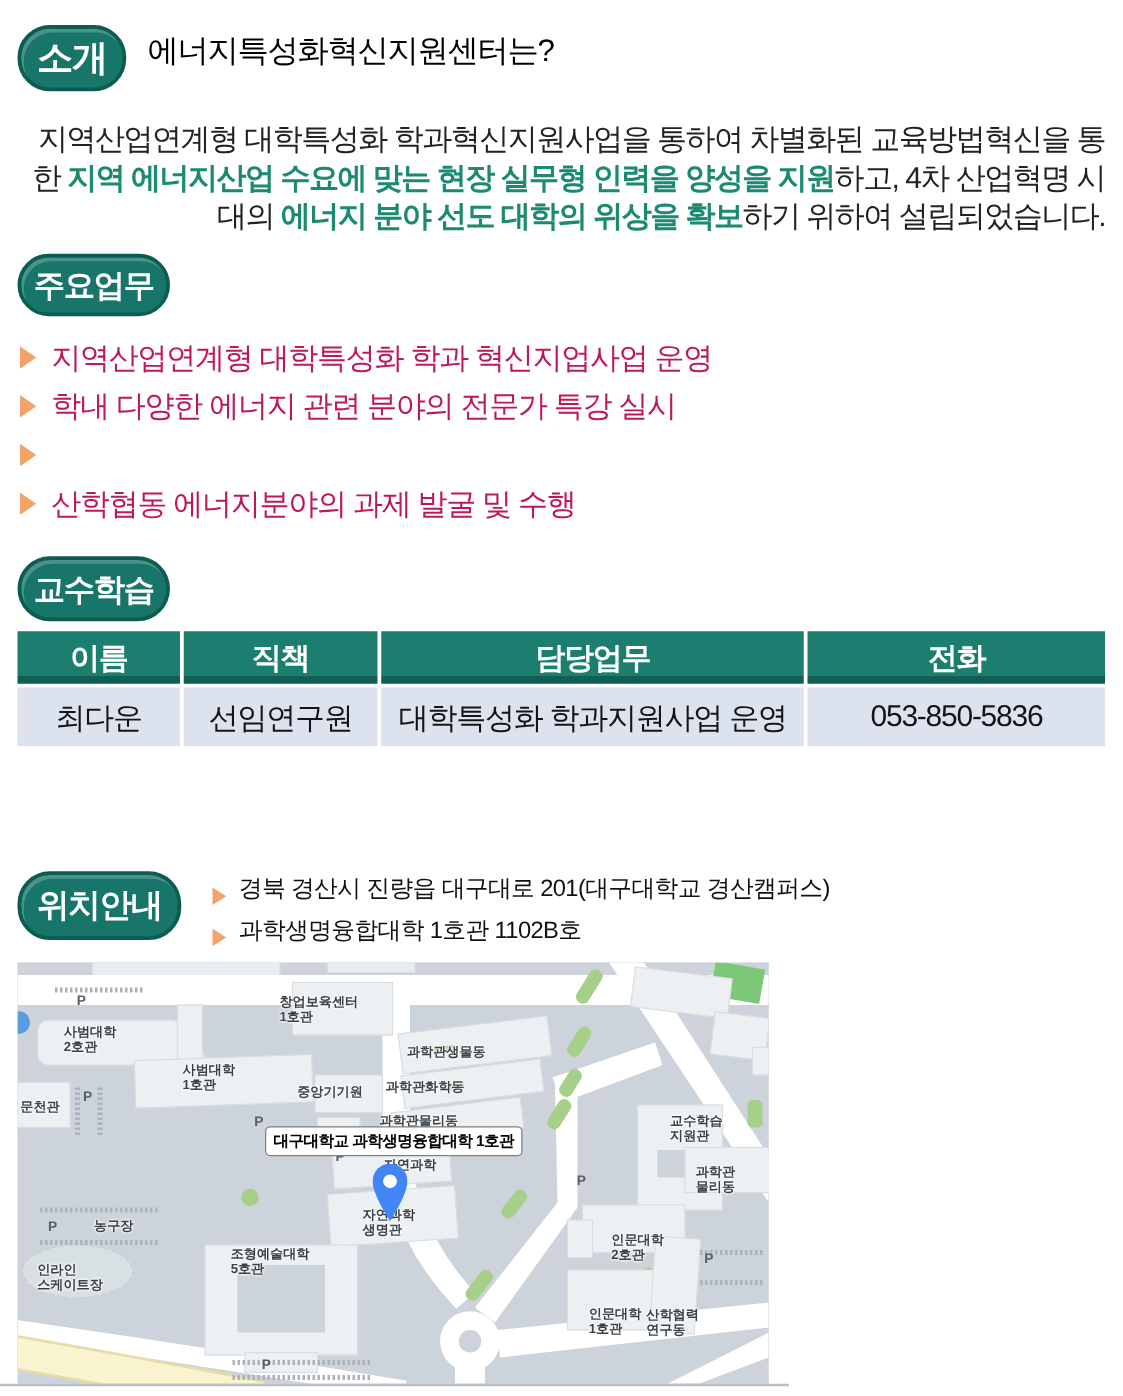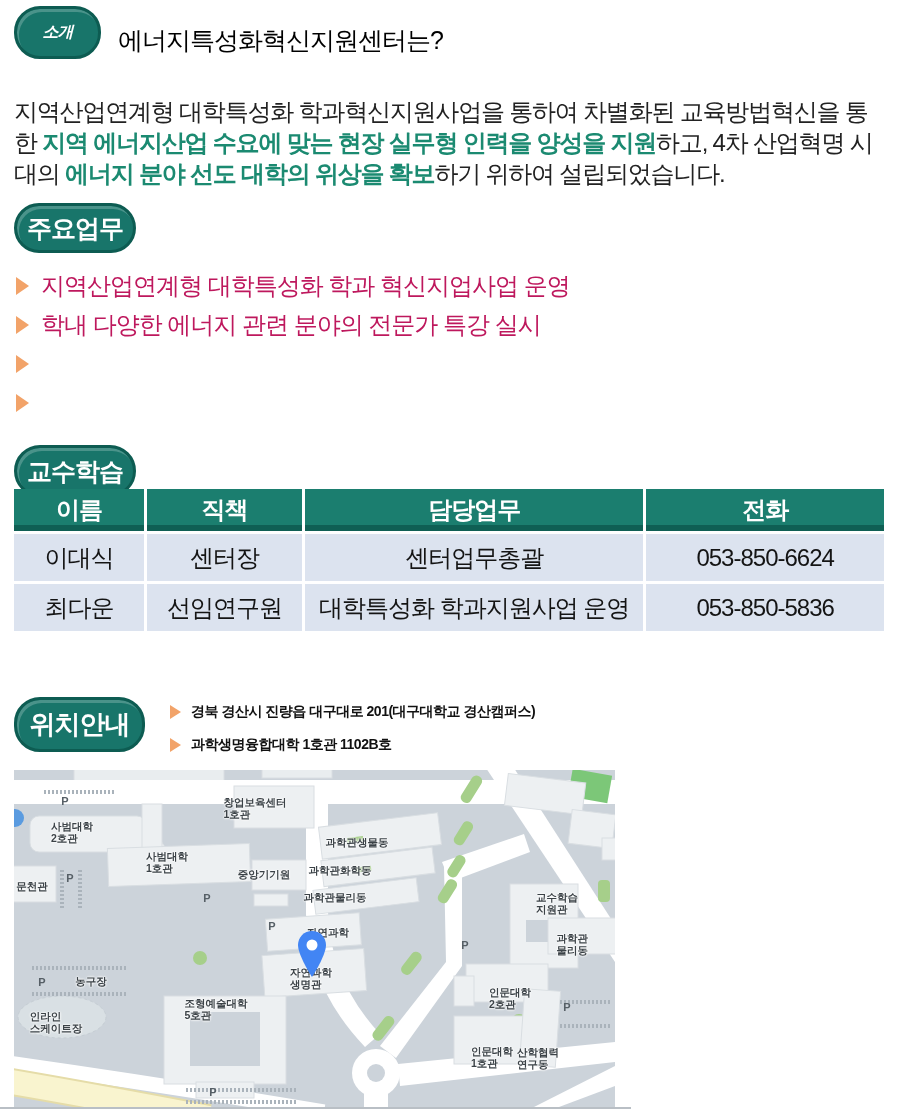--- a/index.html
+++ b/index.html
@@ -4,52 +4,52 @@
 <style>
   html,body{margin:0;padding:0;background:#fff;}
   .page{position:relative;width:898px;height:1117px;background:#fff;overflow:hidden;
         font-family:"Liberation Sans","DejaVu Sans",sans-serif;color:#1c1c1c;}
 
   
   .badge{position:absolute;display:inline-flex;align-items:center;justify-content:center;
          background:#18756a;border:3px solid #0d5c52;border-radius:26px;
          box-shadow:inset 2px 3px 0 rgba(255,255,255,.22);
          color:#fff;font-weight:bold;letter-spacing:-1px;}
-  .badge-intro{left:14px;top:6px;width:81px;height:47px;font-size:16px;font-style:italic;}
+  .badge-intro{left:14px;top:20px;width:81px;height:47px;font-size:29px;}
   .badge-tasks{left:14px;top:203px;width:116px;height:44px;font-size:25px;}
   .badge-phone{left:14px;top:445px;width:116px;height:46px;font-size:25px;}
   .badge-loc{left:14px;top:697px;width:125px;height:49px;font-size:26px;}
 
   .sec-title{position:absolute;left:118px;top:24px;font-size:25px;font-weight:normal;color:#000;
              letter-spacing:-1px;}
 
   
   .paragraph{position:absolute;left:14px;top:96px;width:870px;font-size:24px;line-height:31px;
-             letter-spacing:-1.2px;color:#222;font-weight:500;}
+             letter-spacing:-1.2px;color:#222;font-weight:500;text-align:right;}
   .paragraph .hl{color:#1b8a71;font-weight:bold;}
 
   
   .tasks{position:absolute;left:16px;top:266px;width:870px;}
   .task-item{display:flex;align-items:center;height:39px;font-size:24px;letter-spacing:-1px;color:#be185d;}
   .tri{width:0;height:0;border-left:13px solid #f2a369;border-top:9px solid transparent;
        border-bottom:9px solid transparent;margin-right:12px;flex:0 0 auto;}
   .tri.small{border-left-width:11px;border-top-width:7px;border-bottom-width:7px;margin-right:10px;}
 
   
-  .phone-table{position:absolute;left:11px;top:486px;width:876px;border-collapse:separate;
+  .phone-table{position:absolute;left:11px;top:502px;width:876px;border-collapse:separate;
                border-spacing:3px;table-layout:fixed;}
   .phone-table th{background:linear-gradient(#1b7e6f 0 86%,#0f5f54 86% 100%);color:#fff;
                   font-size:24px;font-weight:bold;height:40px;letter-spacing:-1px;}
   .phone-table td{background:#dce3ef;color:#141414;font-size:24px;text-align:center;height:45px;
                   letter-spacing:-1px;overflow:hidden;white-space:nowrap;}
 
   
   .loc-items{position:absolute;left:170px;top:700px;}
-  .loc-item{display:flex;align-items:center;height:24px;margin-bottom:9px;font-size:14px;
-            font-weight:700;letter-spacing:-0.5px;color:#111;}
+  .loc-item{display:flex;align-items:flex-end;height:24px;margin-bottom:9px;font-size:19px;
+            font-weight:400;letter-spacing:-0.5px;color:#111;}
 
   
   .map{position:absolute;left:14px;top:770px;width:601px;height:337px;overflow:hidden;
        background:#ccd3da;}
   .map-label{position:absolute;transform:translate(-50%,-50%);white-space:pre-line;
              font-size:10.5px;line-height:12px;color:#3b4247;font-weight:600;
              text-shadow:0 0 2px #fff,0 0 2px #fff,0 0 3px #fff;z-index:3;}
   .p-mark{position:absolute;transform:translate(-50%,-50%);font-size:11px;font-weight:bold;
           color:#565f66;z-index:2;}
   .marker-box{position:absolute;left:198px;top:131px;width:204px;height:22px;background:#fff;
@@ -79,46 +79,41 @@
     </div>
     <div class="task-item">
       <span class="tri"></span>
       <span>학내 다양한 에너지 관련 분야의 전문가 특강 실시</span>
     </div>
     <div class="task-item">
       <span class="tri"></span>
     </div>
     <div class="task-item">
       <span class="tri"></span>
+      <span>산학협동 에너지분야의 과제 발굴 및 수행</span>
     </div>
   </div>
 
   <div class="badge badge-phone">교수학습</div>
   <table class="phone-table">
     <colgroup>
         <col style="width:129px">
         <col style="width:154px">
         <col style="width:336px">
         <col style="width:236px">
       </colgroup>
     <thead>
       <tr>
         <th>이름</th>
         <th>직책</th>
         <th>담당업무</th>
         <th>전화</th>
       </tr>
     </thead>
     <tbody>
-      <tr>
-        <td>이대식</td>
-        <td>센터장</td>
-        <td>센터업무총괄</td>
-        <td>053-850-6624</td>
-      </tr>
       <tr>
         <td>최다운</td>
         <td>선임연구원</td>
         <td>대학특성화 학과지원사업 운영</td>
         <td>053-850-5836</td>
       </tr>
     </tbody>
   </table>
 
   <div class="badge badge-loc">위치안내</div>
@@ -255,20 +250,21 @@
 
     <div class="p-mark" style="left:51px;top:31px">P</div>
     <div class="p-mark" style="left:56px;top:108px">P</div>
     <div class="p-mark" style="left:193px;top:128px">P</div>
     <div class="p-mark" style="left:258px;top:156px">P</div>
     <div class="p-mark" style="left:28px;top:212px">P</div>
     <div class="p-mark" style="left:199px;top:322px">P</div>
     <div class="p-mark" style="left:553px;top:237px">P</div>
     <div class="p-mark" style="left:451px;top:175px">P</div>
 
+    <div class="marker-box">대구대학교 과학생명융합대학 1호관</div>
     <svg class="pin" width="28" height="48" viewBox="0 0 28 48">
       <path d="M14 0 C6.2 0 0 6.2 0 14 C0 24.5 14 46 14 46 C14 46 28 24.5 28 14 C28 6.2 21.8 0 14 0 Z" fill="#4285f4"></path>
       <circle cx="14" cy="14" r="5.5" fill="#ffffff"></circle>
     </svg>
   </div>
 
   <div class="map-bottom-line"></div>
 
 </div>
 

